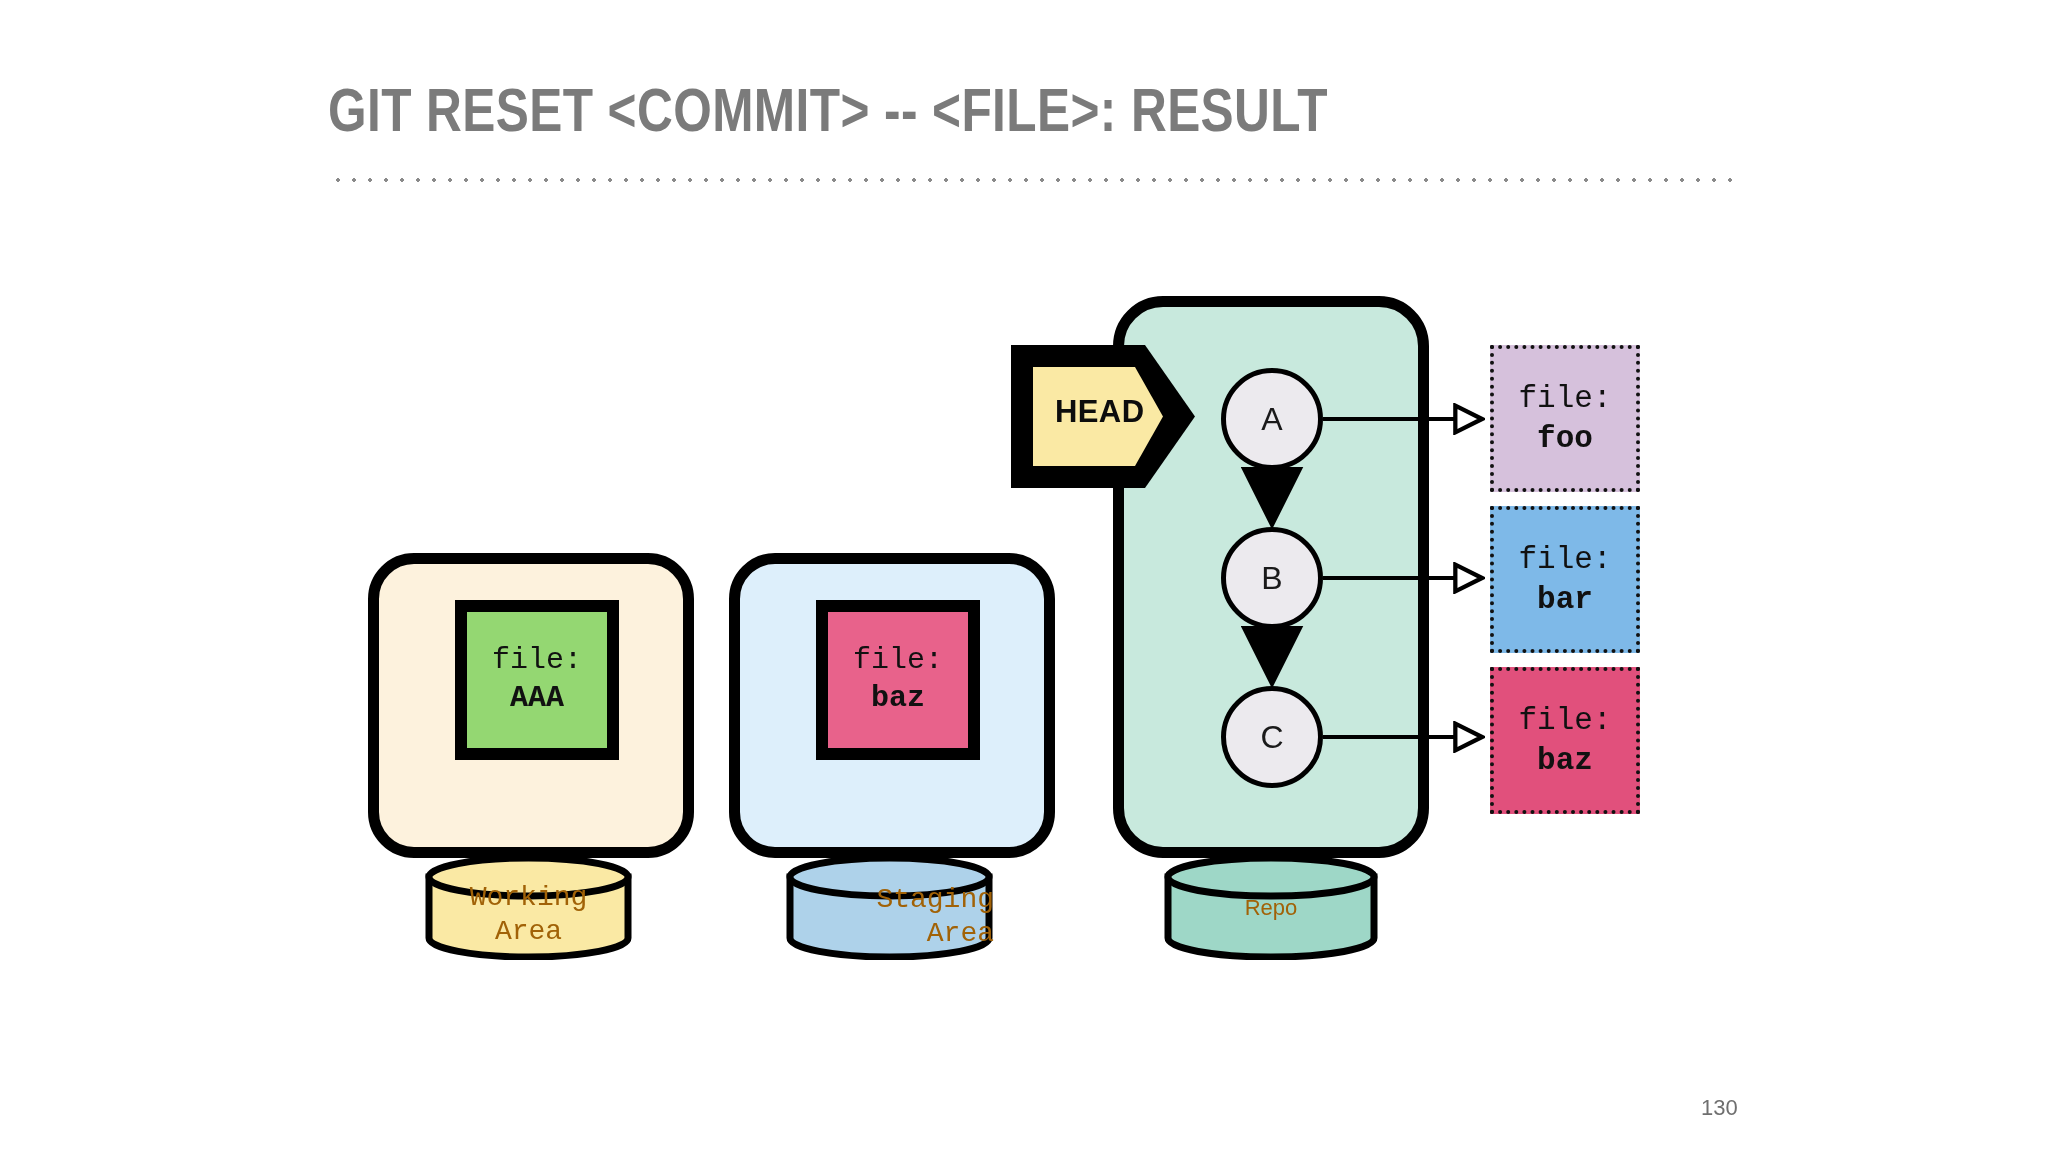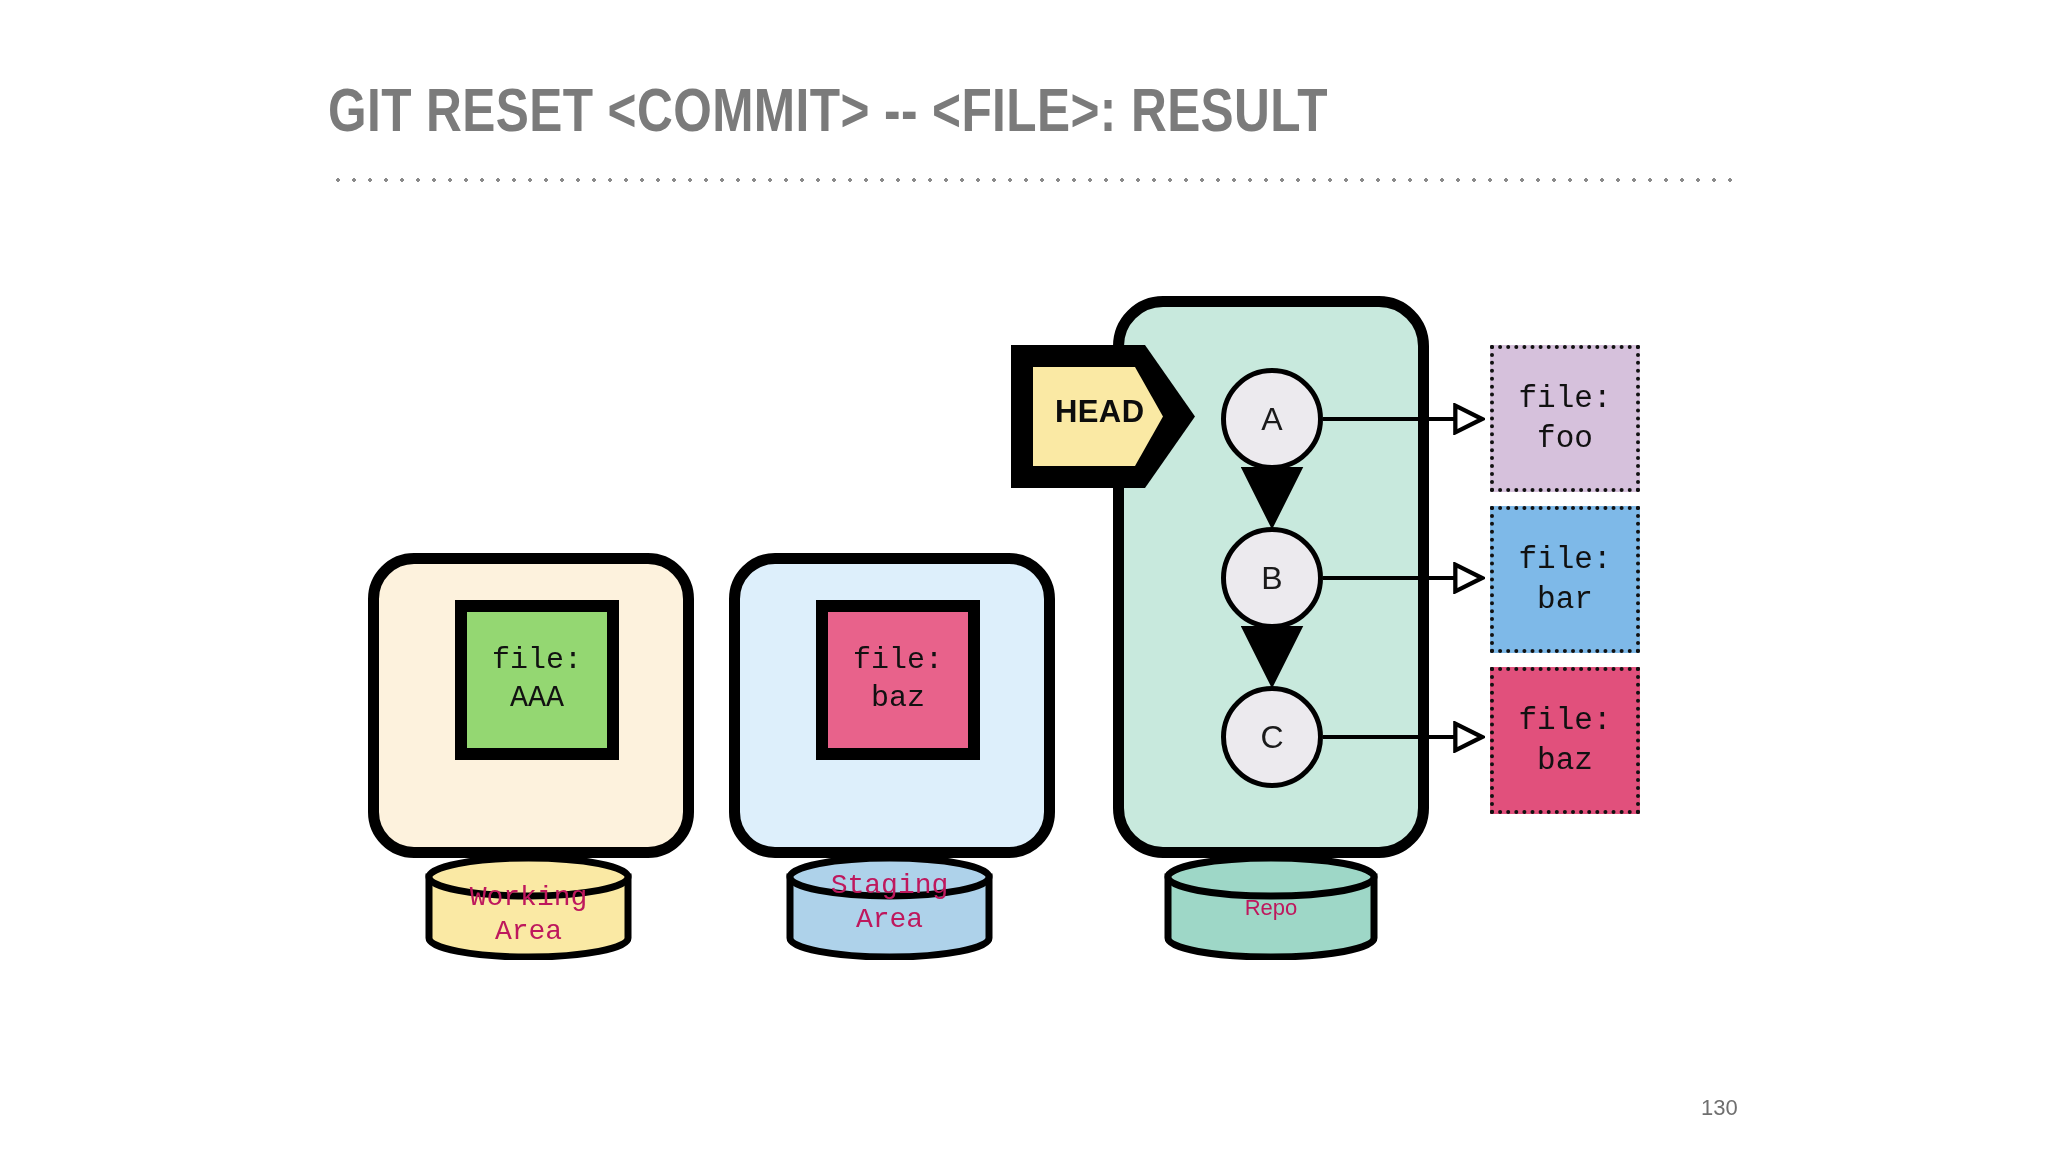--- a/index.html
+++ b/index.html
@@ -88,21 +88,21 @@
     z-index: 4;
   }
   #working-file-chip {
     left: 455px; top: 600px; width: 164px; height: 160px;
     background: #94d772;
   }
   #staging-file-chip {
     left: 816px; top: 600px; width: 164px; height: 160px;
     background: #e8628b;
   }
-  .chip-line2 { font-weight: normal; }
+  .chip-line2 { font-weight: bold; }
 
   
   .file-chip-dotted {
     position: absolute;
     box-sizing: border-box;
     border: 4px dotted #111111;
     display: flex;
     flex-direction: column;
     align-items: center;
     justify-content: center;
@@ -164,28 +164,28 @@
     position: absolute;
     z-index: 2;
   }
   .cyl-label {
     position: absolute;
     width: 100%;
     text-align: center;
     font-family: "Liberation Mono", "DejaVu Sans Mono", monospace;
     font-size: 28px;
     line-height: 1.22;
-    color: #be185d;
+    color: #a16207;
     z-index: 3;
     pointer-events: none;
   }
   #cyl-working { left: 424px; top: 855px; width: 209px; height: 105px; }
   #cyl-working .cyl-label { top: 26px; }
   #cyl-staging { left: 785px; top: 855px; width: 209px; height: 105px; }
-  #cyl-staging .cyl-label { top: 14px; }
+  #cyl-staging .cyl-label { top: 28px; text-align: right; }
   #cyl-repo { left: 1163px; top: 855px; width: 216px; height: 105px; }
   #cyl-repo .cyl-label {
     top: 40px;
     font-family: "Liberation Sans", sans-serif;
     font-size: 22px;
   }
 
   
   #connectors {
     position: absolute;

